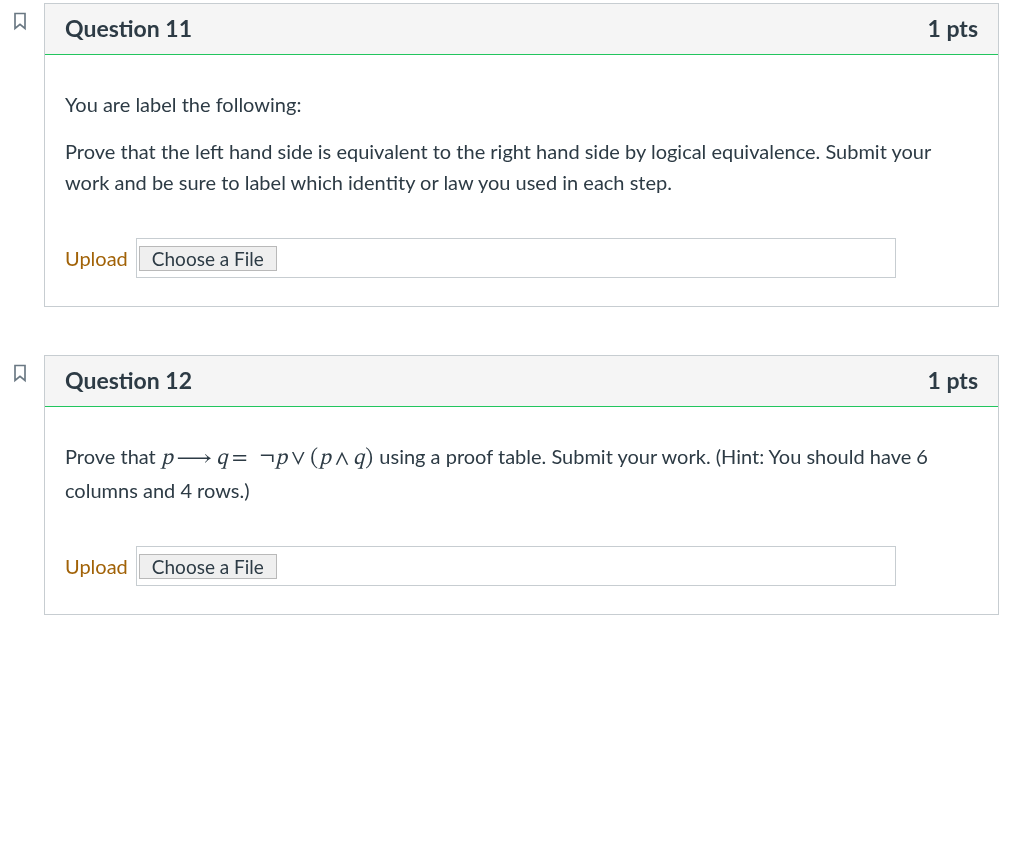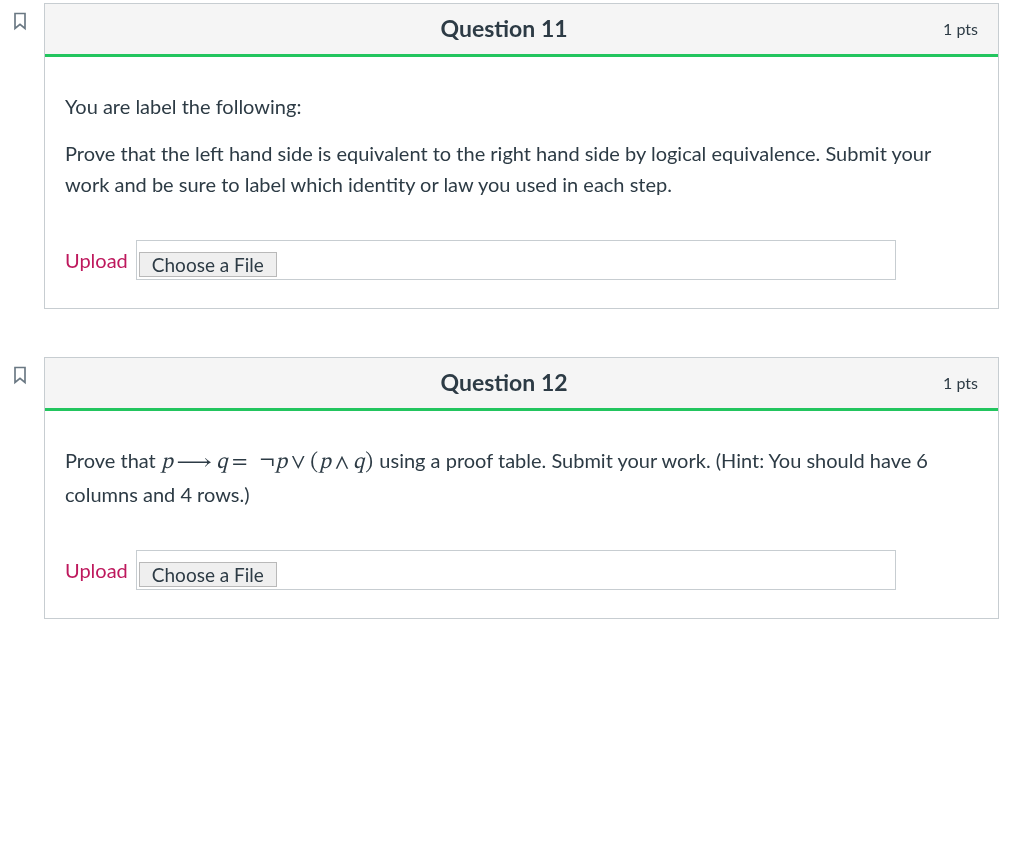--- a/index.html
+++ b/index.html
@@ -33,32 +33,31 @@
   .question {
     margin-left: 30px;
     border: 1px solid #c7cdd1;
     background: #fff;
   }
   .q-header {
     display: flex;
     align-items: center;
     padding: 10px 20px 12px 20px;
     background: #f5f5f5;
-    border-bottom: 3px solid #22c55e;
-    text-align: center;
+    border-bottom: 1px solid #22c55e;
   }
   .q-title {
     font-weight: 700;
     font-size: 23px;
     flex: 1;
     color: #2d3b45;
   }
   .q-points {
-    font-size: 16px;
-    font-weight: 400;
+    font-size: 23px;
+    font-weight: 700;
     color: #2d3b45;
   }
   .q-body {
     padding: 18px 20px 28px 20px;
     font-size: 20px;
     line-height: 1.55;
     color: #2d3b45;
   }
   .q-body p {
     margin: 16px 0;
@@ -72,31 +71,31 @@
   .math .op { padding: 0 4px; }
   .math .paren { padding: 0 1px; }
   .upload-row {
     display: flex;
     align-items: center;
     margin-top: 40px;
     gap: 8px;
   }
   .upload-label {
     font-size: 20px;
-    color: #be185d;
+    color: #a16207;
   }
   .file-field {
     flex: 0 0 auto;
     width: 760px;
     max-width: calc(100% - 90px);
     height: 40px;
     border: 1px solid #c7cdd1;
     background: #fff;
     display: flex;
-    align-items: flex-end;
+    align-items: center;
     padding: 2px;
   }
   .choose-btn {
     background: #efefef;
     border: 1px solid #b9b9b9;
     font-size: 19px;
     font-family: inherit;
     color: #2d3b45;
     padding: 0 12px;
     cursor: pointer;

